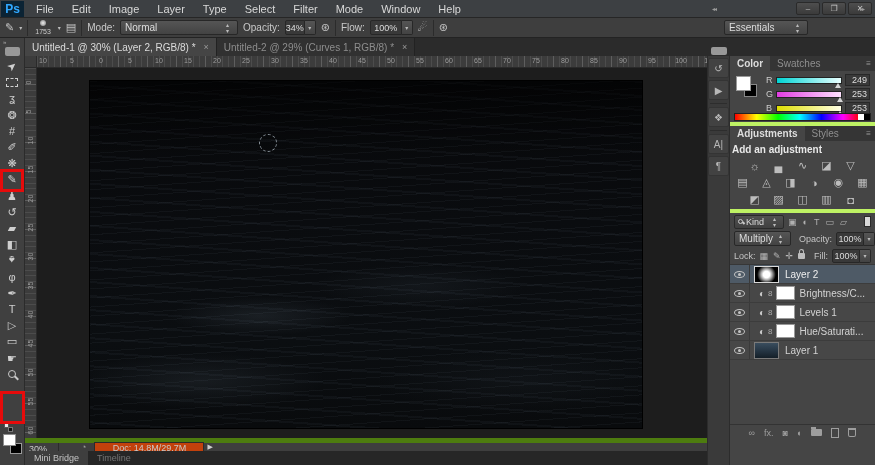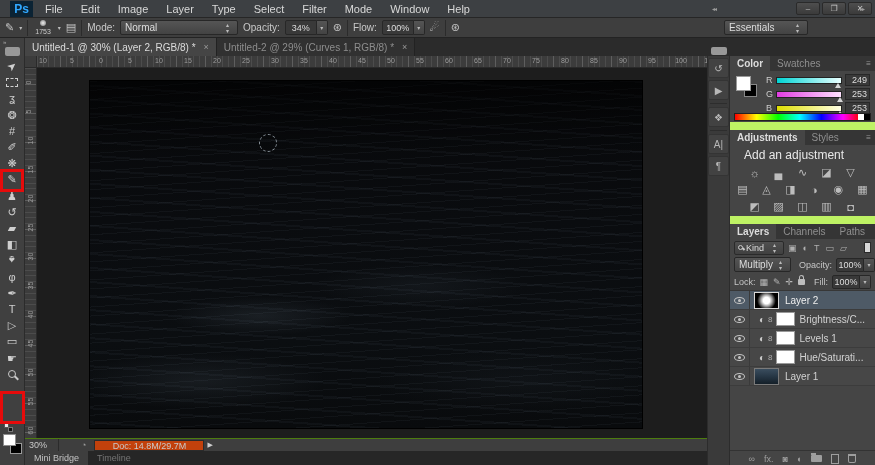--- a/index.html
+++ b/index.html
@@ -1,20 +1,20 @@
 <!DOCTYPE html>
 <html><head>
 <meta charset="utf-8">
 <style>
 *{margin:0;padding:0;box-sizing:border-box}
 html,body{width:875px;height:465px;overflow:hidden}
 body{font-family:"Liberation Sans","DejaVu Sans",sans-serif;background:#1e1e1e;position:relative;color:#ccc}
 
 #menubar{position:absolute;left:0;top:0;width:875px;height:18px;background:#3d4043;border-bottom:1px solid #262626;display:flex;align-items:center}
-#pslogo{width:23px;height:16px;margin:1px 3px 1px 10px;background:#0b2334;color:#31a8ff;font-weight:bold;font-size:12px;text-align:center;line-height:16px}
+#pslogo{width:23px;height:16px;margin:1px 3px 1px 1px;background:#0b2334;color:#31a8ff;font-weight:bold;font-size:12px;text-align:center;line-height:16px}
 .menu-item{font-size:11px;color:#d8d8d8;padding:0 9px;line-height:18px}
 #winctrl{position:absolute;right:3px;top:2px;display:flex;gap:2px}
 .wbtn{width:24px;height:13px;display:flex;align-items:center;justify-content:center;font-size:8px;color:#c9c9c9;background:linear-gradient(#4e4e4e,#3b3b3b);border:1px solid #2a2a2a;border-radius:2px}
 
 #optionsbar{position:absolute;left:0;top:18px;width:875px;height:20px;background:#3e3e3e;border-bottom:1px solid #232323;display:flex;align-items:center;padding:0 5px;gap:5px}
 .opt-label{font-size:10px;color:#c9c9c9;white-space:nowrap}
 .opt-icon{font-size:11px;color:#c3c3c3}
 .ps-select{background:linear-gradient(#555,#434343);border:1px solid #272727;border-radius:2px;height:15px;display:flex;align-items:center;font-size:10px;color:#ddd;padding:0 4px;justify-content:space-between}
 .ps-field{background:#393939;border:1px solid #272727;border-radius:2px 0 0 2px;height:15px;font-size:9px;color:#ddd;display:flex;align-items:center;justify-content:center;padding:0 4px}
 .mini-btn{width:11px;height:15px;background:linear-gradient(#555,#434343);border:1px solid #272727;border-left:none;border-radius:0 2px 2px 0;font-size:6px;color:#bbb;display:flex;align-items:center;justify-content:center}
@@ -58,52 +58,52 @@
  linear-gradient(180deg,rgba(0,0,0,0.55),transparent 22%),
  radial-gradient(ellipse 130px 28px at 170px 235px,rgba(150,170,190,0.11),transparent 70%),
  radial-gradient(ellipse 180px 40px at 110px 300px,rgba(140,160,180,0.10),transparent 70%),
  radial-gradient(ellipse 150px 32px at 330px 205px,rgba(120,140,160,0.08),transparent 70%),
  radial-gradient(ellipse 210px 46px at 430px 300px,rgba(110,130,150,0.06),transparent 70%),
  repeating-linear-gradient(176deg,rgba(160,180,200,0.05) 0 1px,transparent 1px 9px),
  repeating-linear-gradient(184deg,rgba(140,160,185,0.05) 0 2px,transparent 2px 14px),
  linear-gradient(180deg,#07080a 0%,#0a0c0f 40%,#0b0e11 75%,#090b0d 100%)}
 #brush-cursor{position:absolute;left:222px;top:66px;width:18px;height:18px;border:1px dashed #8d969e;border-radius:50%}
 
-#statusbar{position:absolute;left:25px;top:438px;width:682px;height:13px;background:#3e3e3e;border-top:1px solid #4d7c0f;display:flex;align-items:center;font-size:9px}
+#statusbar{position:absolute;left:25px;top:438px;width:682px;height:13px;background:#3e3e3e;border-top:5px solid #4d7c0f;display:flex;align-items:center;font-size:9px}
 #zoom-field{width:34px;padding-left:4px;color:#c9c9c9;border-right:1px solid #2b2b2b;height:100%;line-height:13px}
 #status-icon{margin:0 8px 0 22px;font-size:9px;color:#9a9a9a}
 #doc-field{width:110px;height:11px;background:#c2410c;border:1px solid #2b2b2b;color:#c9c9c9;text-align:center;line-height:10px;font-size:9px}
 #doc-arrow{margin-left:3px;font-size:7px;color:#cfcfcf}
 #bottombar{position:absolute;left:25px;top:451px;width:682px;height:14px;background:#262626;display:flex}
 .btab{font-size:9px;padding:0 9px;line-height:14px;color:#757575}
 .btab.active{background:#3e3e3e;color:#c3c3c3}
 
 #dock{position:absolute;left:707px;top:56px;width:23px;height:409px;background:#3a3a3a;border-left:1px solid #2c2c2c;border-right:1px solid #2c2c2c}
 .dock-icon{width:21px;height:20px;margin:2px auto;display:flex;align-items:center;justify-content:center;font-size:10px;color:#b8b8b8;background:#424242;border:1px solid #343434;border-radius:2px}
 .dock-sep{height:1px;background:#2d2d2d;margin:3px 2px}
 
 #panels{position:absolute;left:730px;top:56px;width:145px;height:409px;background:#454545}
-.pgroup{border-bottom:8px solid #bef264}
+.pgroup{border-bottom:4px solid #bef264}
 .ptabs{height:15px;background:#353535;display:flex;align-items:stretch}
 .ptab{padding:0 7px;font-size:10px;line-height:15px;color:#8f8f8f;white-space:nowrap}
 .ptab.active{background:#454545;color:#ddd;font-weight:bold}
 .pmenu{margin-left:auto;color:#999;font-size:8px;line-height:15px;padding:0 4px}
 
 #color-content{position:relative;height:51px}
 #cp-fg{position:absolute;left:6px;top:5px;width:15px;height:15px;background:#fff;border:1px solid #999;z-index:2}
 #cp-bg{position:absolute;left:14px;top:13px;width:13px;height:13px;background:#000;border:1px solid #888}
 .chrow{position:absolute;left:36px;width:104px;height:12px;display:flex;align-items:center;gap:3px}
 .chlabel{font-size:9px;color:#ccc;width:7px}
 .chbar{position:relative;flex:1;height:7px;border:1px solid #222}
 .chtri{position:absolute;bottom:-5px;width:0;height:0;border-left:3px solid transparent;border-right:3px solid transparent;border-bottom:5px solid #d6d6d6}
 .chval{width:25px;height:12px;background:#393939;border:1px solid #282828;font-size:9px;color:#ddd;text-align:right;padding-right:2px;line-height:10px}
 #spectrum{position:absolute;left:4px;top:42px;width:137px;height:8px;border:1px solid #222;background:linear-gradient(90deg,#f00 0%,#ff0 16%,#0f0 32%,#0ff 48%,#00f 64%,#f0f 80%,#f00 92%);display:flex;justify-content:flex-end}
 #spectrum .sw{width:6px;height:100%}
 
-#adj-heading{font-size:12px;font-weight:normal;color:#e8e8e8;padding:3px 14px 1px}
+#adj-heading{font-size:10px;font-weight:bold;color:#e8e8e8;padding:3px 2px 1px}
 .adjrow{display:flex;justify-content:center;gap:8px;margin:2px 0;height:15px;align-items:center}
 .adjicon{font-size:11px;color:#bdbdbd;width:16px;text-align:center}
 
 .lrowbar{display:flex;align-items:center;padding:2px 4px;gap:4px;height:17px}
 #kindbox{display:flex;align-items:center;background:linear-gradient(#505050,#404040);border:1px solid #2a2a2a;border-radius:2px;height:14px;padding:0 3px;font-size:9px;color:#ddd;gap:3px}
 .mag.small{width:5px;height:5px}.mag.small::after{width:3px;right:-3px;bottom:-1px}
 .fil-icon{font-size:9px;color:#b0b0b0}
 #filter-toggle{margin-left:auto;width:7px;height:11px;background:#d8d8d8;border:1px solid #2a2a2a}
 #blend-select{width:70px}
 .small-label{font-size:9px;color:#c5c5c5}
@@ -170,21 +170,21 @@
   <span style="font-size:6px;color:#bbb">▾</span>
   <span class="opt-icon">▤</span>
   <span class="vsep"></span>
   <span class="opt-label">Mode:</span>
   <div class="ps-select" style="width:118px">
     <span>Normal</span>
       <span class="updn"></span>
   </div>
   <span class="opt-label">Opacity:</span>
   <div style="display:flex">
-    <div class="ps-field" style="width:32px">34%</div>
+    <div class="ps-field" style="width:20px">34%</div>
     <div class="mini-btn">▾</div>
   </div>
   <span class="opt-icon">⊛</span>
   <span class="vsep"></span>
   <span class="opt-label">Flow:</span>
   <div style="display:flex">
     <div class="ps-field" style="width:32px">100%</div>
     <div class="mini-btn">▾</div>
   </div>
   <span class="opt-icon">☄</span>
@@ -420,26 +420,20 @@
           <span class="adjicon">◩</span>
           <span class="adjicon">▨</span>
           <span class="adjicon">◫</span>
           <span class="adjicon">▥</span>
           <span class="adjicon">◘</span>
         </div>
       </div>
   </div>
 
   <div class="pgroup" style="border-bottom:none">
-    <div class="ptabs">
-        <span class="ptab active">Layers</span>
-        <span class="ptab">Channels</span>
-        <span class="ptab">Paths</span>
-        <span class="pmenu">≡</span>
-      </div>
 
     <div class="lrowbar">
       <div id="kindbox">
         <span class="mag small"></span>
         <span>Kind</span>
         <span class="updn"></span>
       </div>
       <span id="filter-icons" style="display:flex;gap:6px">
           <span class="fil-icon">▣</span>
           <span class="fil-icon">◐</span>

